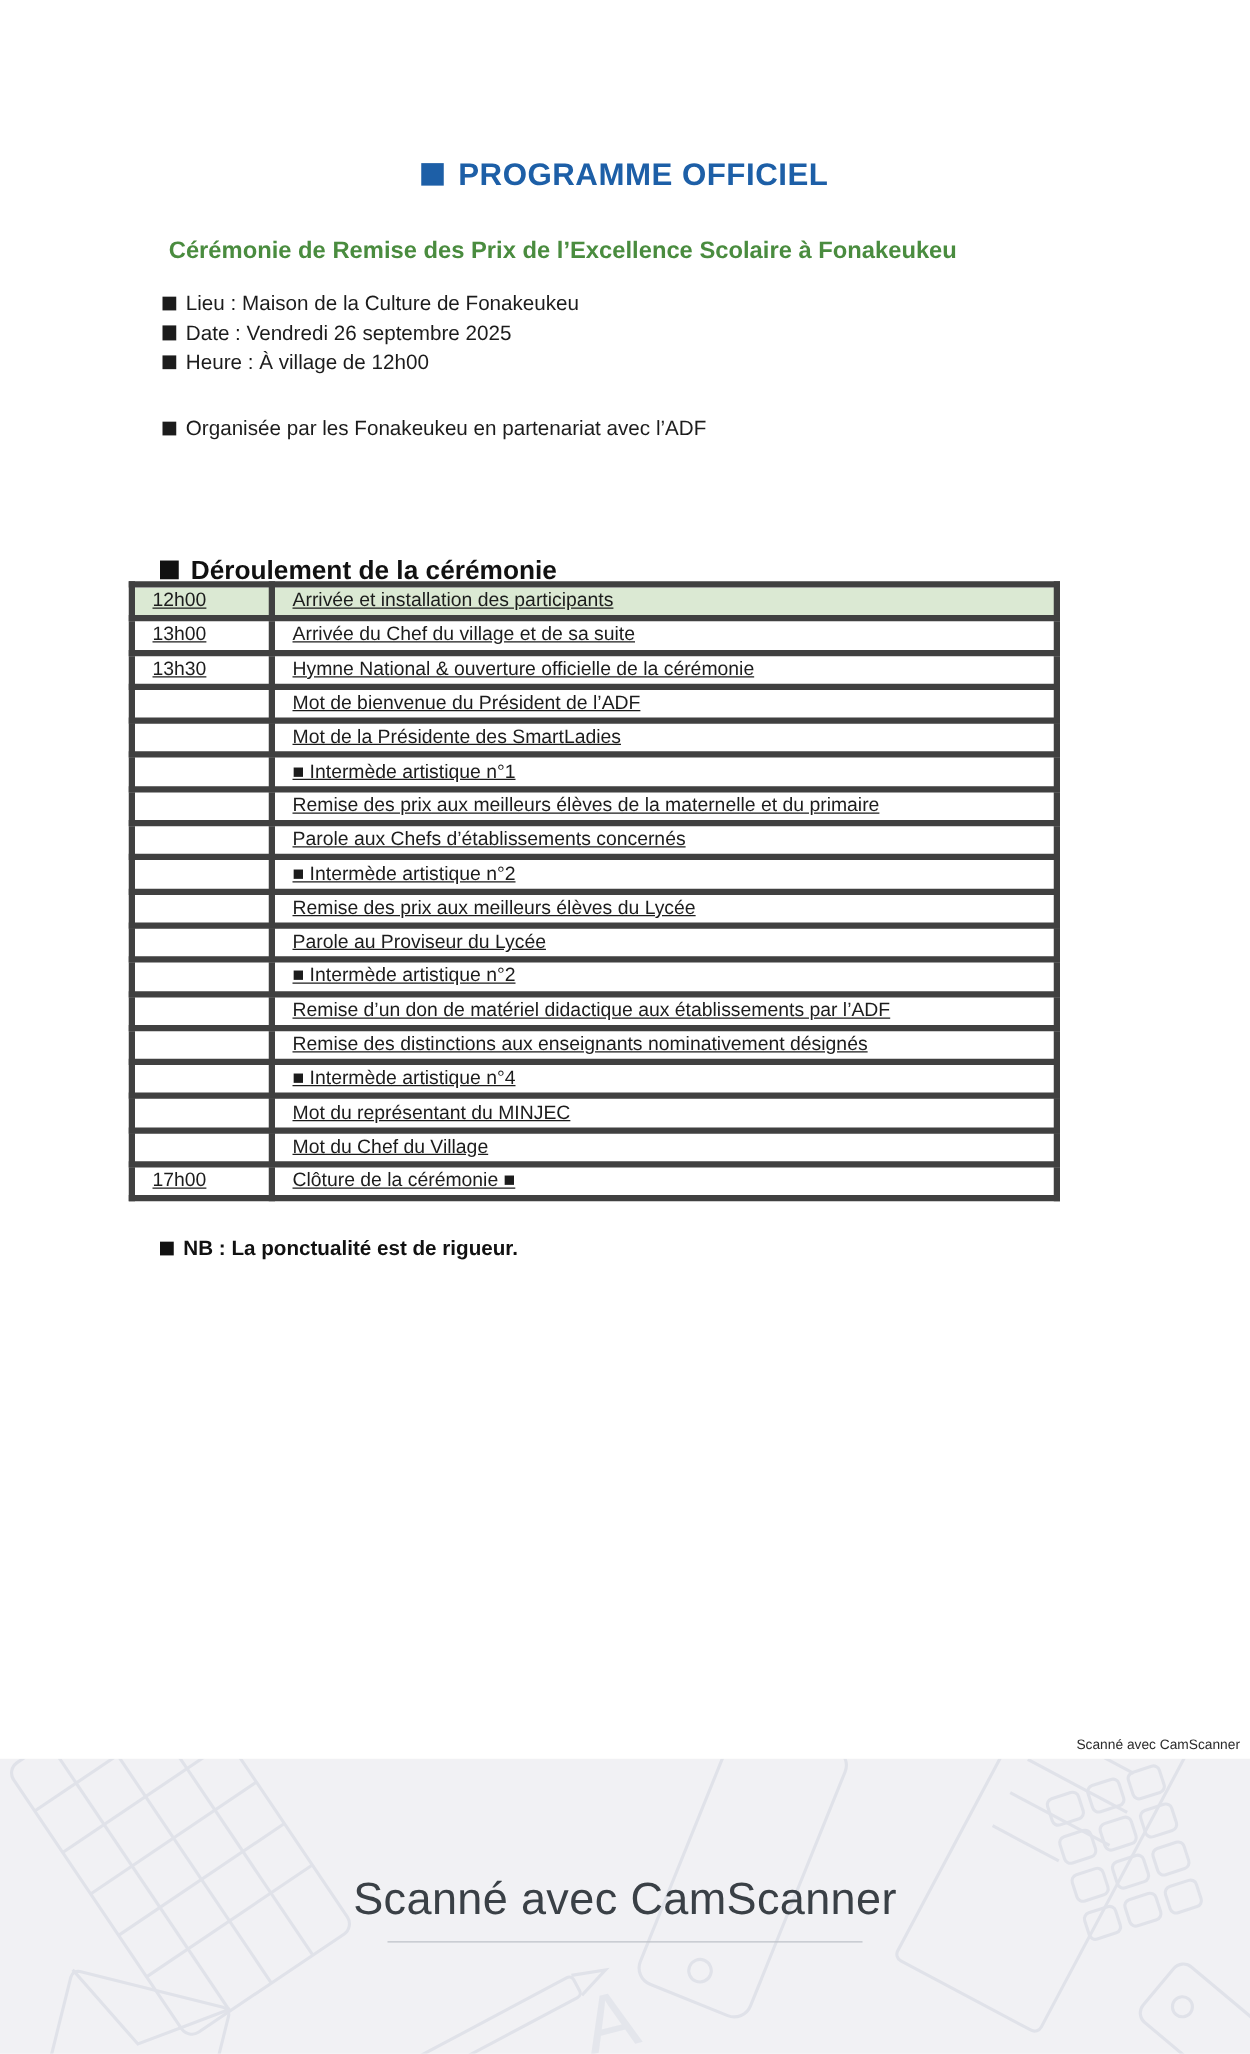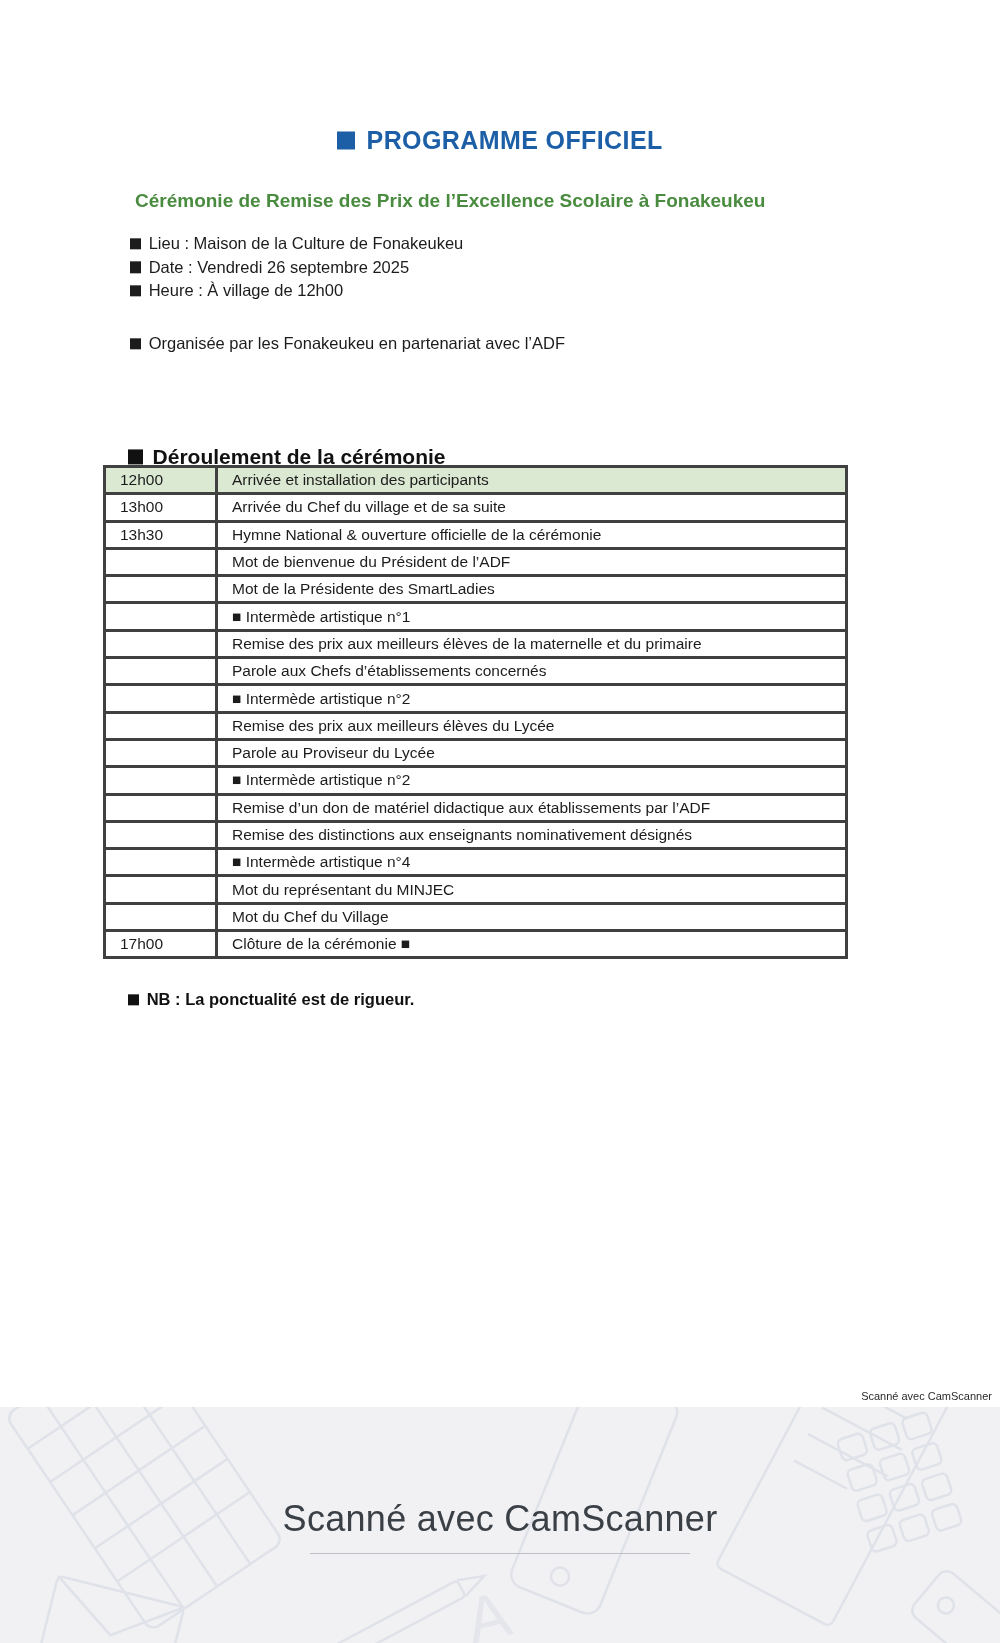--- a/index.html
+++ b/index.html
@@ -56,28 +56,29 @@
   }
 
   table.schedule {
     position:absolute; top:465px; left:103px;
     width:745px;
     border-collapse:collapse;
     table-layout:fixed;
     border:2px solid #2e2e2e;
   }
   table.schedule td {
-    border:3px solid #404040;
+    border:5px solid #404040;
     height:27.3px;
     font-size:15.5px;
     color:#1c1c1c;
     padding:0 4px 0 14px;
     vertical-align:middle;
     white-space:nowrap;
     overflow:hidden;
+    text-decoration:underline;
   }
   table.schedule td.time-cell { width:112px; }
   table.schedule tr.hl td { background:var(--row-green); }
 
   .nb-line {
     position:absolute; top:990px; left:128px;
     font-size:16.5px; font-weight:bold; color:#111;
   }
   .nb-line .sq { width:0.68em; height:0.68em; }
 

